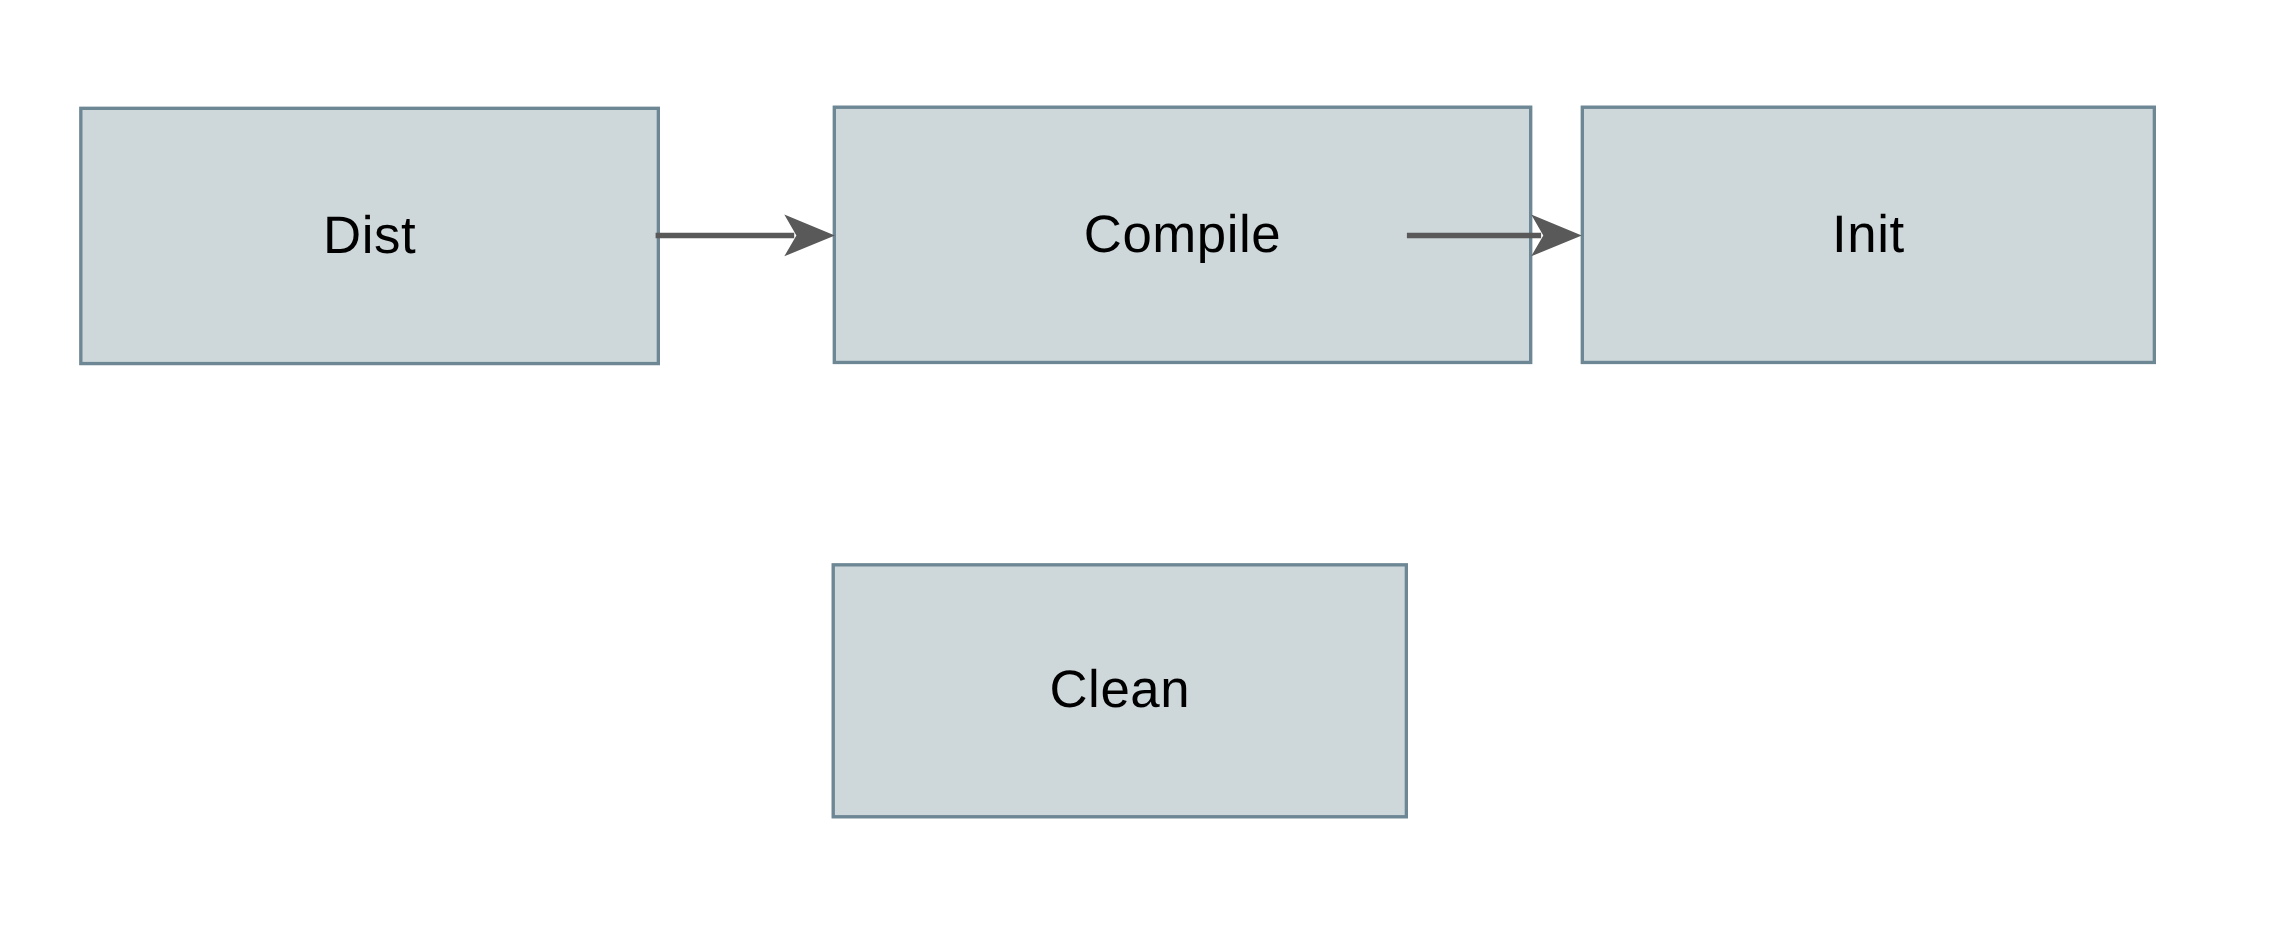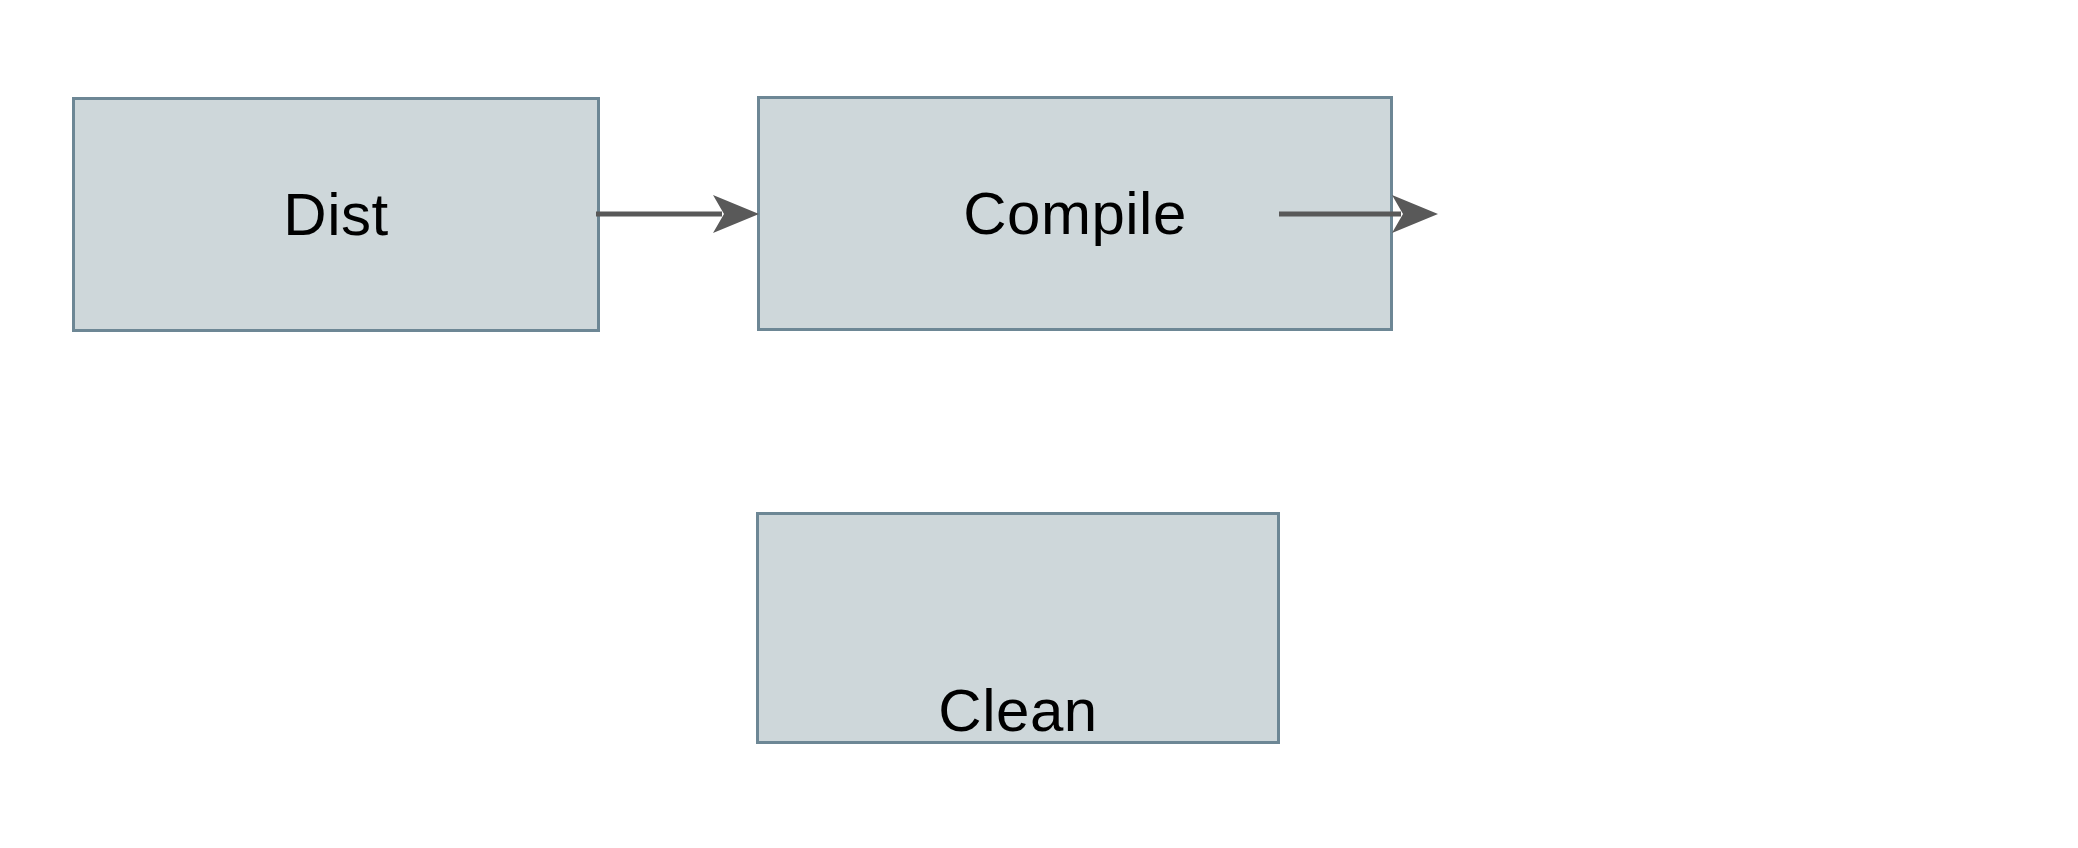--- a/index.html
+++ b/index.html
@@ -21,33 +21,33 @@
     position: absolute;
     box-sizing: border-box;
     background: #ced7da;
     border: 3px solid #6d8795;
     display: flex;
     align-items: center;
     justify-content: center;
   }
   .node-label {
     font-family: "Liberation Sans", sans-serif;
-    font-size: 60px;
+    font-size: 48px;
     font-weight: 400;
     color: #000000;
     line-height: 1;
     letter-spacing: 0.5px;
     white-space: nowrap;
     user-select: none;
   }
   
   #node-dist    { left: 72px;   top: 97px;  width: 528px; height: 235px; }
   #node-compile { left: 757px;  top: 96px;  width: 636px; height: 235px; }
   #node-init    { left: 1437px; top: 96px;  width: 523px; height: 235px; }
-  #node-clean   { left: 756px;  top: 512px; width: 524px; height: 232px; align-items: flex-end; }
+  #node-clean   { left: 756px;  top: 512px; width: 524px; height: 232px; }
 
   .edge {
     position: absolute;
     top: 0;
     left: 0;
     overflow: visible;
   }
   #edge-dist-compile { left: 596px;  top: 188px; width: 170px; height: 52px; }
   #edge-compile-init { left: 1279px; top: 188px; width: 166px; height: 52px; }
 </style>
@@ -57,20 +57,23 @@
 <div id="canvas">
 
   <div class="node" id="node-dist">
     <span class="node-label">Dist</span>
   </div>
 
   <div class="node" id="node-compile">
     <span class="node-label">Compile</span>
   </div>
 
+  <div class="node" id="node-init">
+    <span class="node-label">Init</span>
+  </div>
 
   <div class="node" id="node-clean">
     <span class="node-label">Clean</span>
   </div>
 
   <svg class="edge" id="edge-dist-compile" width="170" height="52" viewBox="0 0 170 52">
     <line x1="0" y1="26" x2="126" y2="26" stroke="#595959" stroke-width="5"></line>
     <path d="M 163 26 L 117 45 L 128 26 L 117 7 Z" fill="#595959"></path>
   </svg>
 

